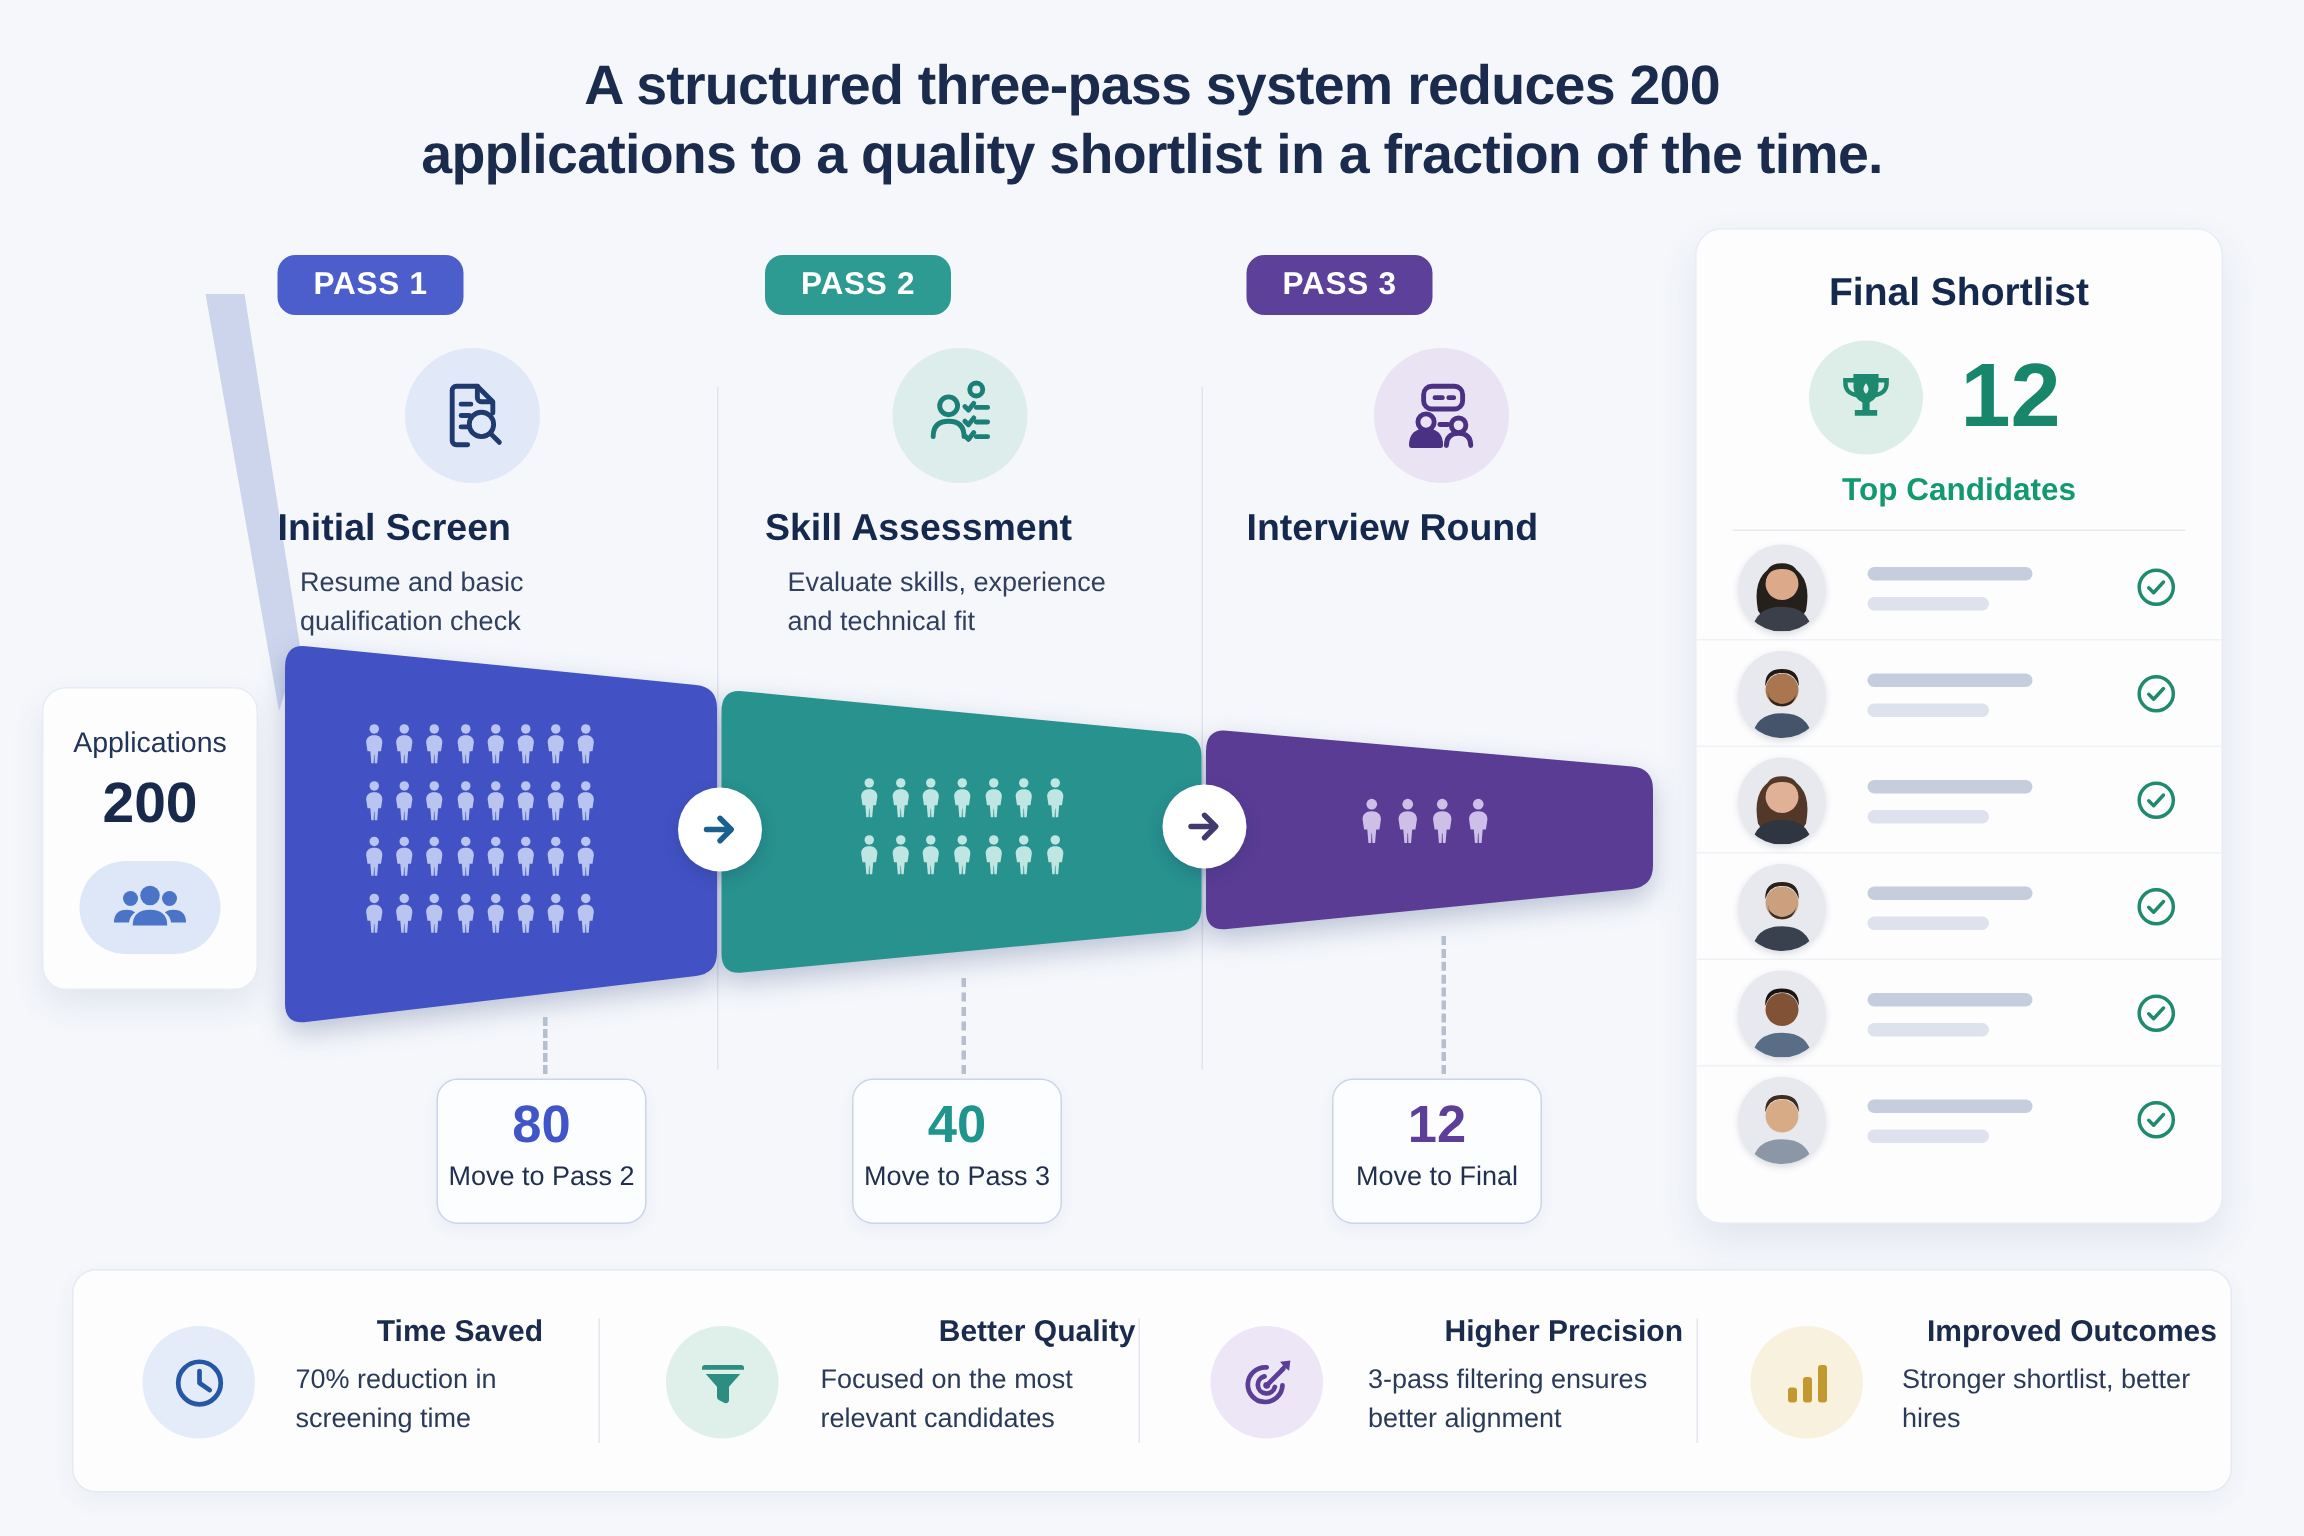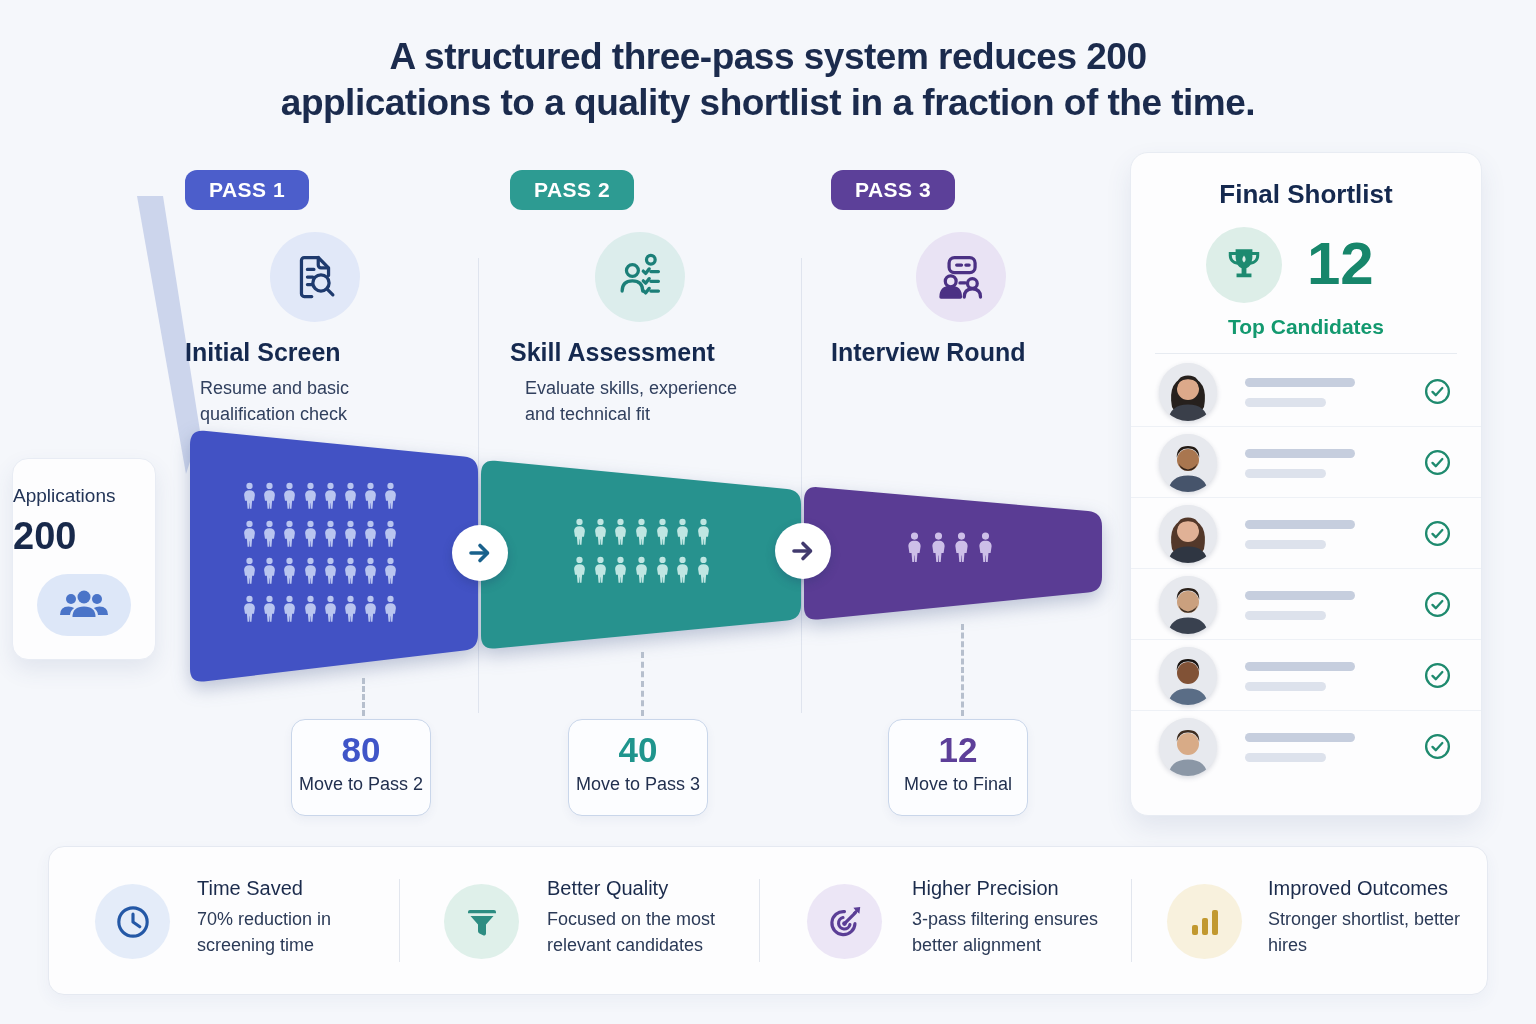--- a/index.html
+++ b/index.html
@@ -19,23 +19,23 @@
   .pass-badge { display:inline-block; padding:8px 24px; border-radius:12px; color:#fff;
                 font-weight:800; font-size:21px; letter-spacing:0.5px; }
   .pass-icon-circle { width:90px; height:90px; border-radius:50%; margin:22px auto 0;
                       display:flex; align-items:center; justify-content:center; }
   .pass-title { margin-top:16px; font-size:25px; font-weight:800; color:#15294f; }
   .pass-desc { margin:8px auto 0; width:230px; font-size:18px; line-height:26px; color:#31405e; }
 
   .col-divider { position:absolute; width:1px; background:#dfe4ee; top:258px; height:455px; }
 
   
-  .apps-card { position:absolute; left:12px; top:458px; width:144px; height:202px; background:#fdfdfe;
+  .apps-card { position:absolute; left:28px; top:458px; width:144px; height:202px; background:#fdfdfe;
                border:1px solid #e8ecf4; border-radius:16px; box-shadow:0 10px 22px rgba(60,80,130,.10);
-               text-align:left; padding-top:26px; }
+               text-align:center; padding-top:26px; }
   .apps-label { font-size:19px; color:#223457; }
   .apps-value { margin-top:8px; font-size:38px; font-weight:800; color:#18294b; }
   .apps-pill  { width:94px; height:62px; border-radius:32px; background:#dde7f8; margin:16px auto 0;
                 display:flex; align-items:center; justify-content:center; }
 
   
   .funnel-svg { position:absolute; left:0; top:0; pointer-events:none; }
 
   .people-grid { position:absolute; display:grid; }
   .people-grid svg { display:block; }
@@ -70,21 +70,21 @@
   .cand-bar2 { position:absolute; left:114px; top:42px; width:81px; height:9px; border-radius:5px; background:#dde2ec; }
   .cand-check { position:absolute; right:30px; top:22px; width:27px; height:27px; }
 
   
   .benefits { position:absolute; left:48px; top:846px; width:1440px; height:149px; background:#fdfdfe;
               border:1px solid #e5e9f1; border-radius:16px; box-shadow:0 6px 16px rgba(60,80,130,.05); }
   .benefit { position:absolute; top:0; height:100%; }
   .benefit-circle { position:absolute; top:37px; width:75px; height:75px; border-radius:50%;
                     display:flex; align-items:center; justify-content:center; }
   .benefit-text { position:absolute; top:30px; }
-  .benefit-title { font-size:20px; font-weight:400; color:#1b2b4c; }
+  .benefit-title { font-size:20px; font-weight:700; color:#1b2b4c;text-align:right; }
   .benefit-desc { margin-top:6px; width:210px; font-size:18px; line-height:26px; color:#2b3a57; }
   .benefit-divider { position:absolute; top:32px; bottom:32px; width:1px; background:#e2e6ee; }
 </style>
 </head>
 <body>
 
 <div class="canvas">
 
   <div class="title">
     <div>A structured three-pass system reduces 200</div>

